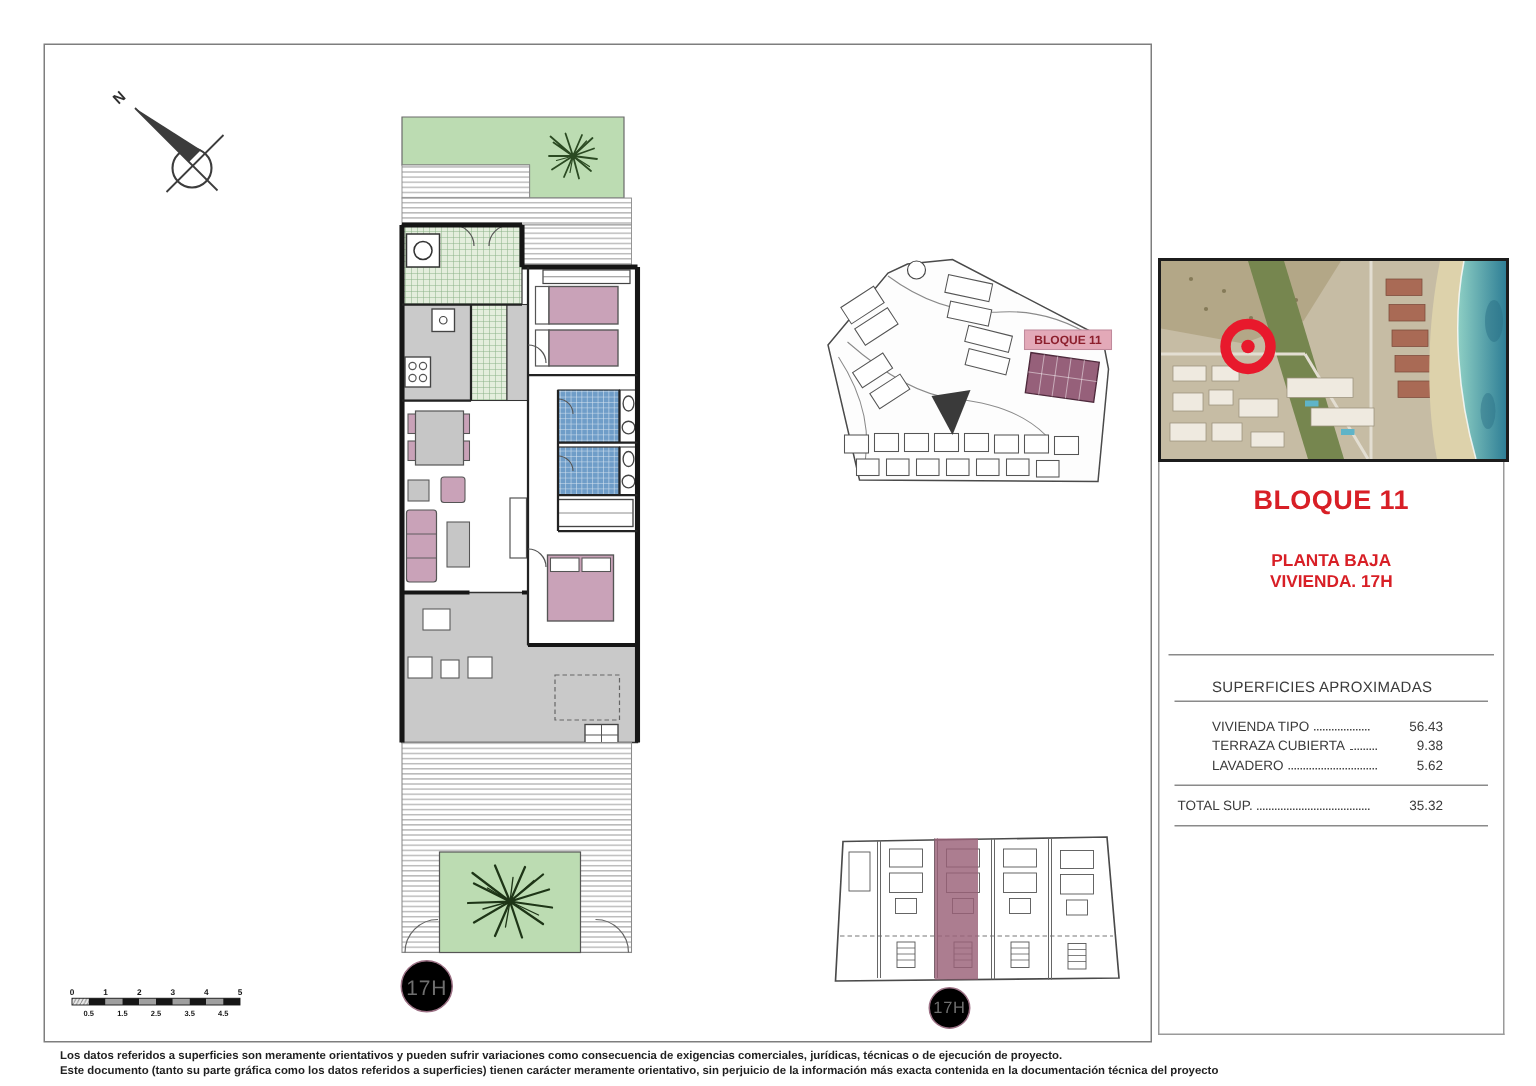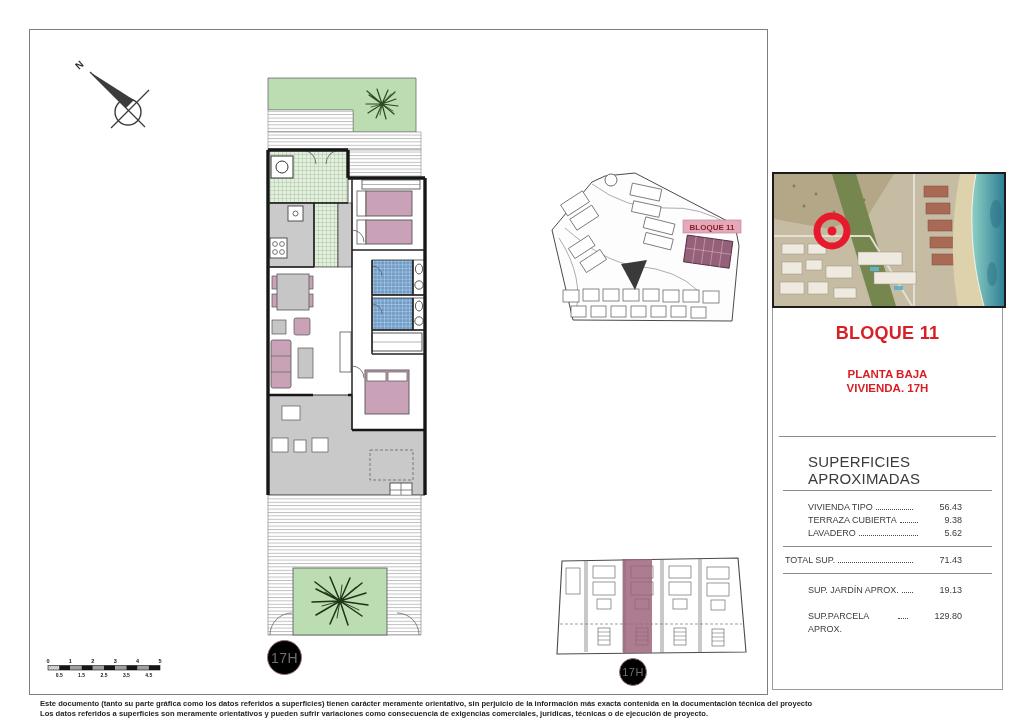--- a/index.html
+++ b/index.html
@@ -30,24 +30,24 @@
     position:absolute; left:772px; top:308px; width:231px; height:382px;
     border:1px solid #9a9a9a; border-top:none; background:#fff;
   }
   .rp-title { margin-top:15px; text-align:center; font-size:18px; font-weight:bold; color:#d81f26; letter-spacing:.3px; }
   .rp-sub   { text-align:center; font-size:11.5px; font-weight:bold; color:#d81f26; }
   .rp-sub1  { margin-top:24px; }
   .rp-sub2  { margin-top:2px; }
   .rp-divider { border-top:1px solid #8a8a8a; margin:0 6px; }
   .rp-div-top { margin-top:42px; }
   .surf-header {
-    margin:16px 10px 0 10px; padding:0 0 3px 25px; font-size:15px; color:#3b3b3b;
+    margin:16px 10px 0 10px; padding:0 0 3px 25px; font-size:10px; color:#3b3b3b;
     border-bottom:1px solid #8a8a8a; letter-spacing:.2px;
   }
-  .surf-rows { margin:10px 40px 0 35px; }
+  .surf-rows { margin:10px 40px 0 35px;text-align:center; }
   .surf-row { display:flex; align-items:baseline; font-size:9px; color:#3b3b3b; line-height:13px; }
   .leader { flex:1 1 auto; border-bottom:1.2px dotted #4a4a4a; margin:0 3px 2px 3px; min-width:10px; }
   .surf-val { white-space:nowrap;padding-left:23px; }
   .surf-sep { border-top:1px solid #8a8a8a; margin:6px 10px 0 10px; }
   .row-total { margin-top:7px;margin-left:12px; }
   .row-extra1 { margin-top:10px; }
   .row-extra2 { margin-top:13px; }
   
   .footer {
     position:absolute; left:40px; top:699px; width:980px;
@@ -437,38 +437,26 @@
         <span class="surf-val">5.62</span>
       </div>
     </div>
 
     <div class="surf-sep"></div>
 
     <div class="surf-rows row-total">
       <div class="surf-row">
         <span>TOTAL SUP.</span>
         <span class="leader"></span>
-        <span class="surf-val">71.43</span>
+        <span class="surf-val">35.32</span>
       </div>
     </div>
 
     <div class="surf-sep"></div>
 
-    <div class="surf-rows row-extra1">
-      <div class="surf-row">
-        <span>SUP. JARDÍN APROX.</span>
-        <span class="leader"></span>
-        <span class="surf-val">19.13</span>
-      </div>
-      <div class="surf-row row-extra2">
-        <span>SUP.PARCELA APROX.</span>
-        <span class="leader"></span>
-        <span class="surf-val">129.80</span>
-      </div>
-    </div>
   </div>
 
   <div class="footer">
+    <div>Los datos referidos a superficies son meramente orientativos y pueden sufrir variaciones como consecuencia de exigencias comerciales, jurídicas, técnicas o de ejecución de proyecto.</div>
     <div>Este documento (tanto su parte gráfica como los datos referidos a superficies) tienen carácter meramente orientativo, sin perjuicio de la información más exacta contenida en la documentación técnica del proyecto</div>
-    <div>Los datos referidos a superficies son meramente orientativos y pueden sufrir variaciones como consecuencia de exigencias comerciales, jurídicas, técnicas o de ejecución de proyecto.</div>
   </div>
 
 </div>
 
 </body></html>

